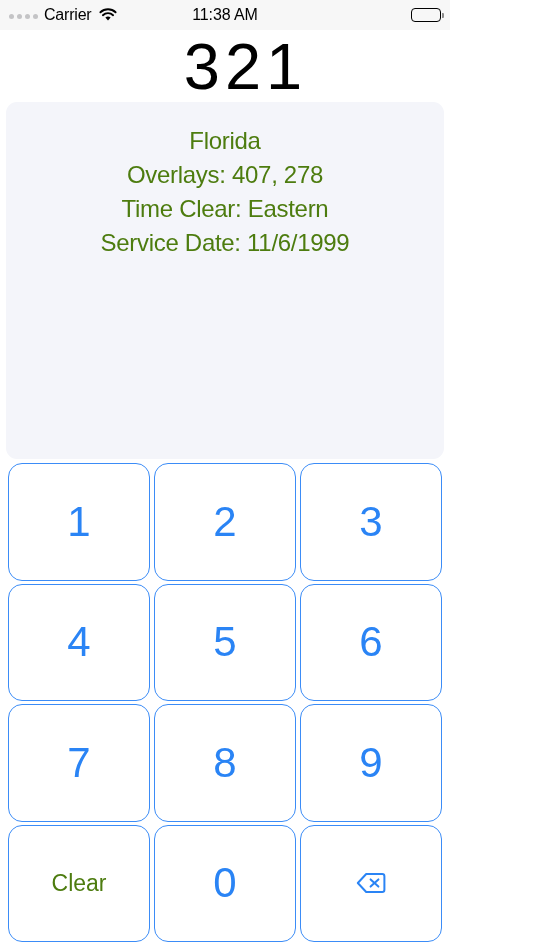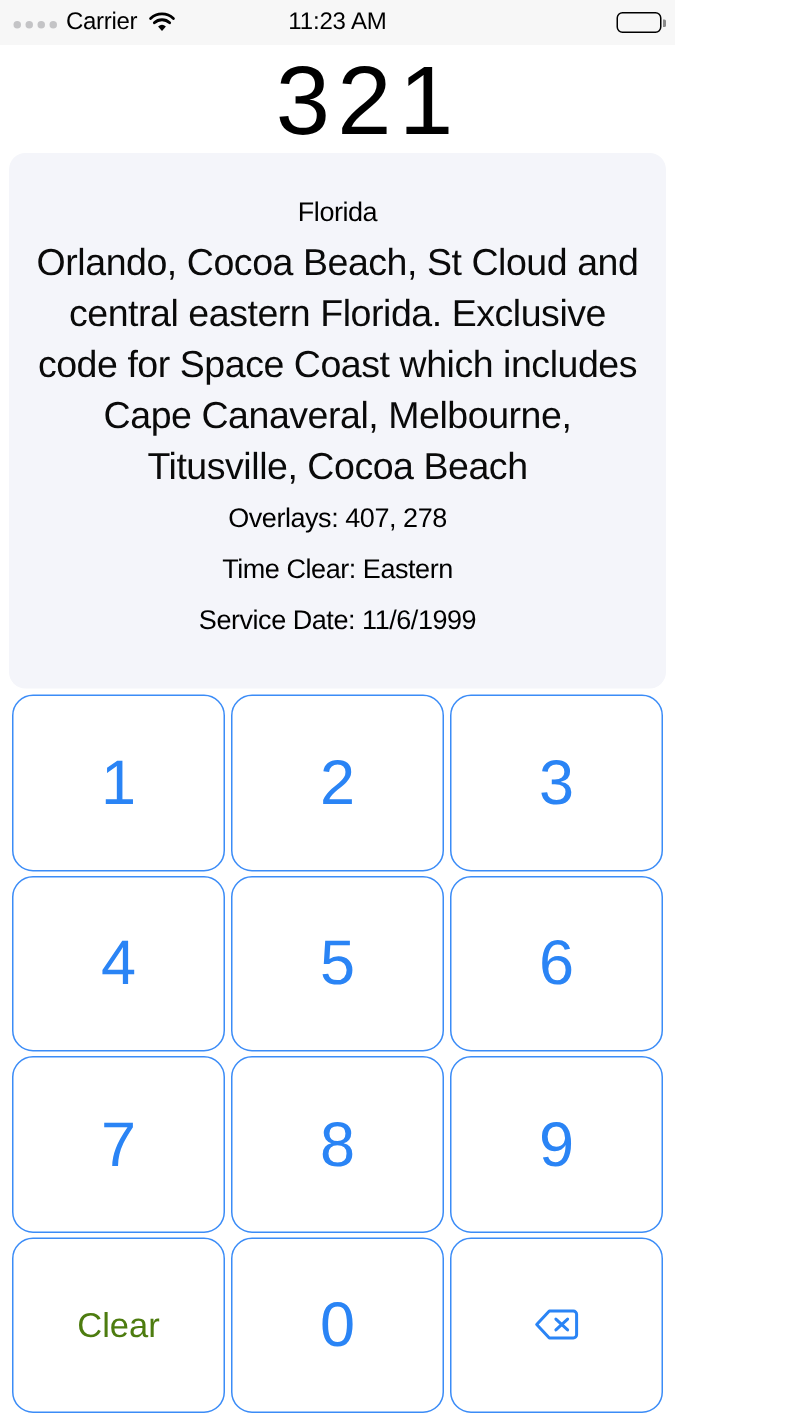--- a/index.html
+++ b/index.html
@@ -166,23 +166,23 @@
     background: #f4f5fa;
     border-radius: 11px;
     flex: 0 0 auto;
     height: 357px;
     box-sizing: border-box;
     padding: 22px 10px 0 10px;
     text-align: center;
     overflow: hidden;
   }
   .info-line {
-    font-size: 18px;
+    font-size: 24px;
     line-height: 34px;
-    color: #000000;
+    color: #4d7c0f;
     letter-spacing: -0.3px;
   }
   .info-body {
     font-size: 25px;
     line-height: 34px;
     color: #0a0a0a;
     letter-spacing: -0.3px;
     padding: 0 6px;
   }
 
@@ -245,38 +245,37 @@
       <span class="carrier-label">Carrier</span>
       <span class="wifi-icon">
         <svg viewBox="0 0 18 14" width="18" height="14" aria-hidden="true">
           <path d="M9 12.6 L6.4 9.6 A4 4 0 0 1 11.6 9.6 Z" fill="#000"></path>
           <path d="M3.9 7.2 A7.4 7.4 0 0 1 14.1 7.2" stroke="#000" stroke-width="1.9" fill="none" stroke-linecap="round"></path>
           <path d="M1.4 4.3 A11 11 0 0 1 16.6 4.3" stroke="#000" stroke-width="1.9" fill="none" stroke-linecap="round"></path>
         </svg>
       </span>
     </div>
     <div class="status-center">
-      <span class="status-time">11:23 AM</span>
+      <span class="status-time">11:38 AM</span>
     </div>
     <div class="status-right">
       <span class="battery">
         <span class="battery-fill"></span>
         <span class="battery-cap"></span>
       </span>
     </div>
   </div>
 
 
   <div class="code-display">
     <span class="code-text">321</span>
   </div>
 
   <div class="info-card">
     <div class="info-line">Florida</div>
-    <div class="info-body">Orlando, Cocoa Beach, St Cloud and central eastern Florida. Exclusive code for Space Coast which includes Cape Canaveral, Melbourne, Titusville, Cocoa Beach</div>
     <div class="info-line">Overlays: 407, 278</div>
     <div class="info-line">Time Clear: Eastern</div>
     <div class="info-line">Service Date: 11/6/1999</div>
   </div>
 
   <div class="keypad" id="keypad">
       <div class="keypad-row">
         <div class="key">
           <span class="key-digit">1</span>
         </div>

